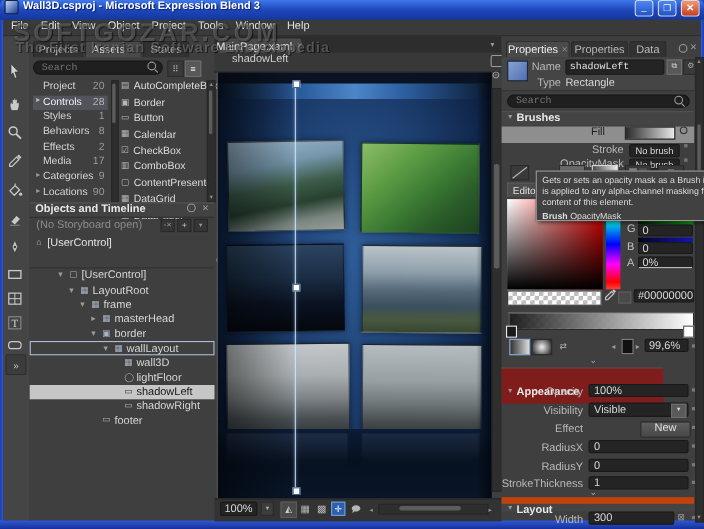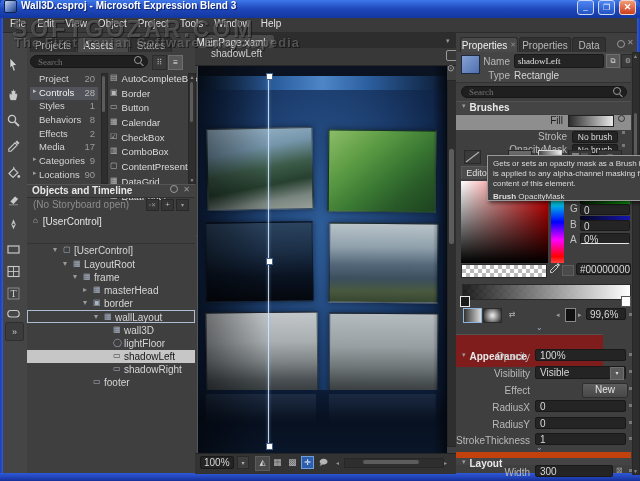--- a/index.html
+++ b/index.html
@@ -18,21 +18,21 @@
   .scroll-track{background:#2e2e2e;border:1px solid #272727}
   .scroll-thumb{position:absolute;background:#5c5c5c;border-radius:2px}
   .checker{background-color:#fdfdfd;
     background-image:linear-gradient(45deg,#b9b9b9 25%,transparent 25%,transparent 75%,#b9b9b9 75%),
                      linear-gradient(45deg,#b9b9b9 25%,transparent 25%,transparent 75%,#b9b9b9 75%);
     background-size:8px 8px;background-position:0 0,4px 4px}
   .mag{display:inline-block;width:6px;height:6px;border:1px solid #9a9a9a;border-radius:50%;position:relative}
   .mag::after{content:"";position:absolute;width:4px;height:1px;background:#9a9a9a;
               transform:rotate(45deg);right:-3px;bottom:-2px}
   .tool{position:absolute;left:5px;width:17px;height:17px;display:flex;align-items:center;justify-content:center}
-  input{font-family:Liberation Serif, serif;outline:none}
+  input{font-family:Liberation Mono, monospace;outline:none}
   .treerow{position:absolute;left:27px;width:168px;height:13px}
   .treerow .lbl{position:absolute;top:1px;color:#d6d6d6}
   .treerow .exp{position:absolute;top:1px;color:#9a9a9a;font-size:8px}
   .treerow .nic{position:absolute;top:1px;color:#a8b4c4;font-size:8px}
   .treerow .eyec{position:absolute;left:170px;top:1px}
   .treerow .dotc{position:absolute;left:187px;top:4px;width:3px;height:3px;background:#6a6a6a}
   .proprow-label{position:absolute;text-align:right;color:#b9b9b9}
   .marker{position:absolute;width:3px;height:3px;background:#787878}
   .wm{position:absolute;z-index:60;pointer-events:none;font-weight:bold;
       color:rgba(195,195,195,0.30);text-shadow:1px 1px 0 rgba(0,0,0,0.45),0 0 2px rgba(0,0,0,0.35)}
@@ -441,21 +441,21 @@
     <input style="flex: 1 1 0%; background: transparent; border: none; color: rgb(207, 207, 207); font-size: 9px; min-width: 0px;" placeholder="Search">
     <span class="mag"></span>
   </div>
 
   <div class="abs r" style="left:456px;top:101px;width:175px;height:13px;background:#444;border-top:1px solid #515151;padding:0 6px;box-sizing:border-box;gap:4px">
     <span style="color:#9a9a9a;font-size:7px">▾</span>
       <span class="sect-h">Brushes</span>
   </div>
   <div class="abs r" style="left:456px;top:115px;width:175px;height:15px;background:#8e8e8e;padding:0 6px;box-sizing:border-box">
     <span style="flex:1"></span>
-    <span style="color:#1d1d1d;margin-right:5px">Fill</span>
+    <span style="color:#1d1d1d;margin-right:18px">Fill</span>
     <span style="width:44px;height:10px;background:linear-gradient(90deg,#2b2b2b,#e8e8e8);border:1px solid #222"></span>
     <span style="width:5px;height:5px;border:1px solid #333;border-radius:50%;margin-left:4px"></span>
   </div>
   <div class="abs r" style="left:456px;top:131px;width:175px;height:13px;padding:0 6px;box-sizing:border-box">
     <span style="flex:1"></span>
     <span style="color:#b9b9b9;margin-right:5px">Stroke</span>
     <span class="box r" style="width:44px;height:10px;justify-content:center;font-size:8.5px">
         <span>No brush</span>
       </span>
     <span class="marker" style="position:static;margin-left:4px"></span>

